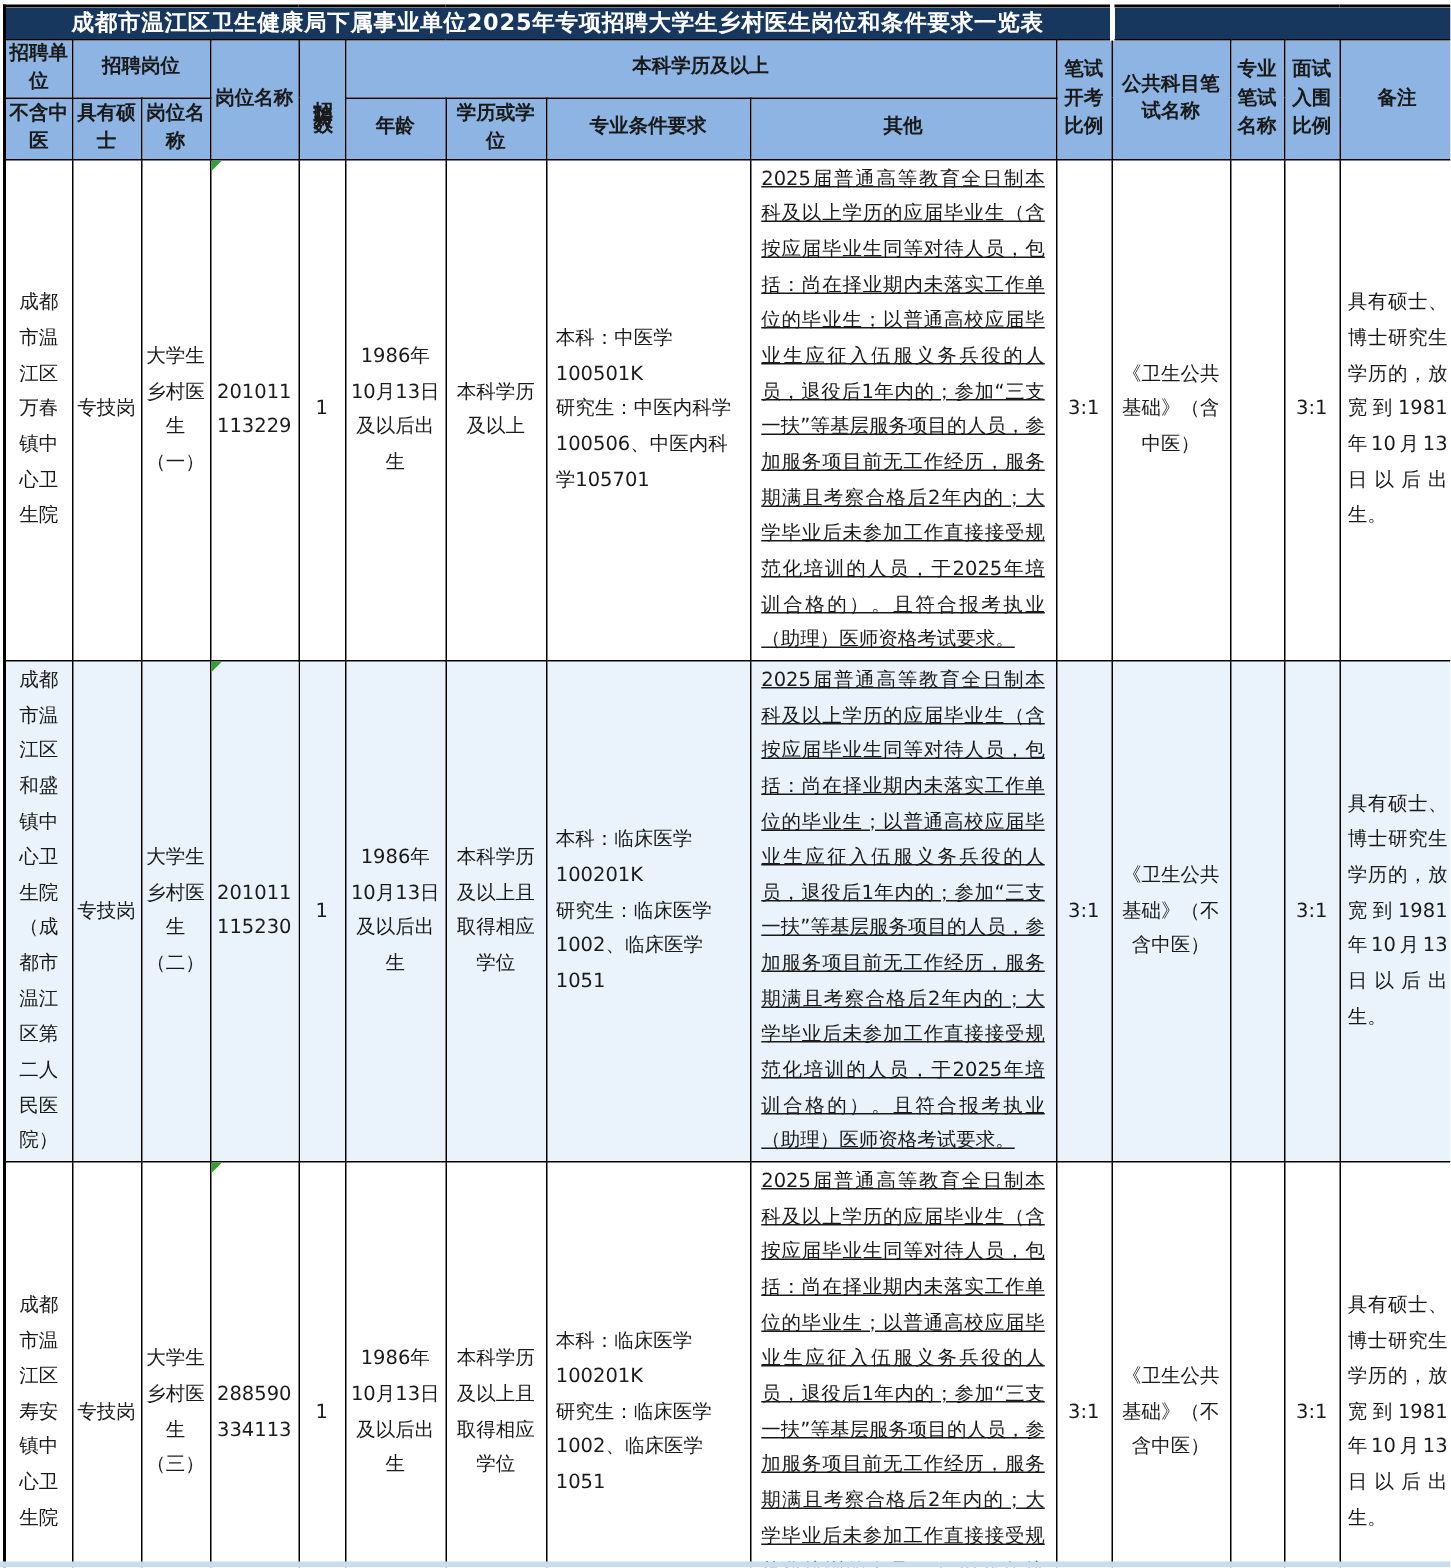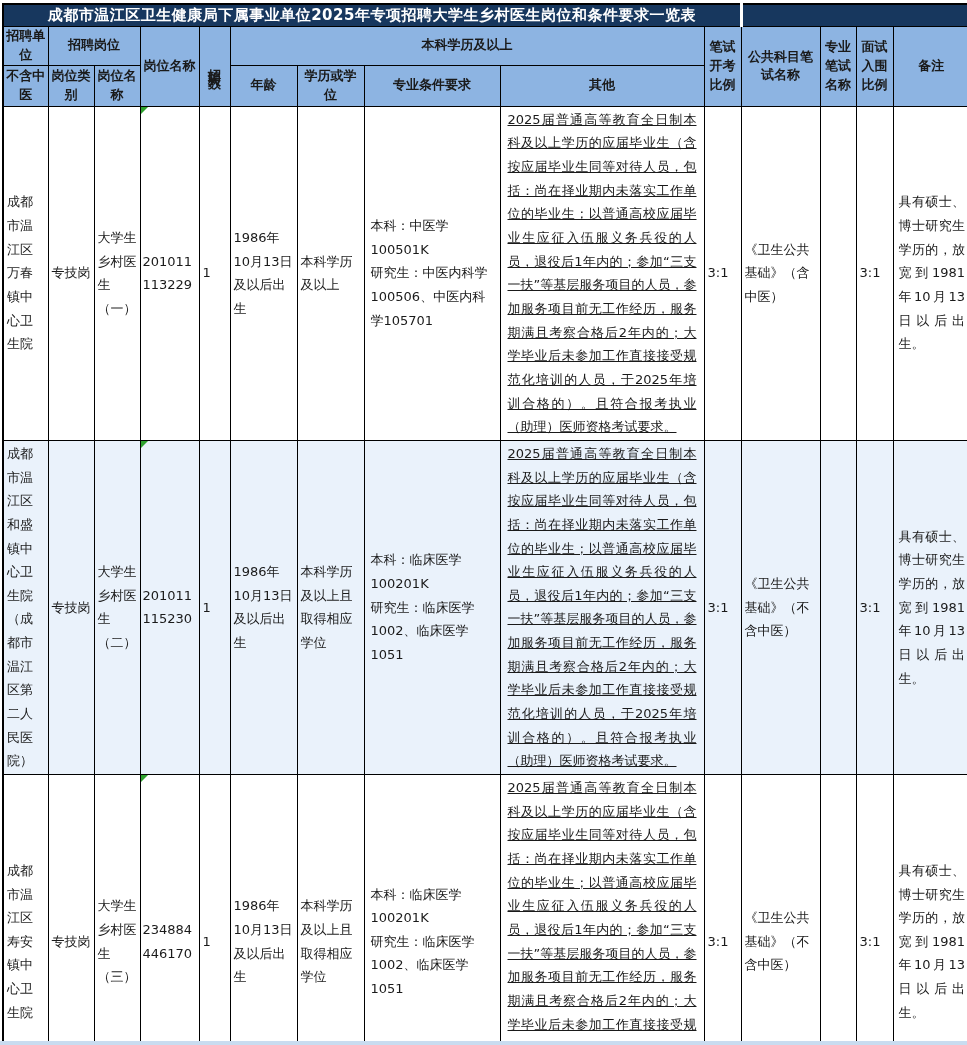--- a/index.html
+++ b/index.html
@@ -58,20 +58,21 @@
     writing-mode: vertical-rl;
     text-orientation: upright;
     letter-spacing: 3px;
     line-height: 1;
     display: inline-block;
   }
   
   td {
     font-size: 13px;
     line-height: 1.82;
+    text-align: center;
   }
   tr.r1 { height: 308px; }
   tr.r2 { height: 310px; }
   tr.r3 { height: 307px; }
   tr.alt td { background: var(--alt-row-bg, #EAF2FB); }
   td.post, td.major { white-space: pre-line; }
   td.major { text-align: left; padding-left: 6px; padding-right: 4px; margin-top: 36px; }
   td.other {
     text-align: justify;
     padding-left: 7px;
@@ -140,21 +141,21 @@
         <th class="hd" rowspan="2"><span class="vtext">招聘人数</span></th>
         <th class="hd" colspan="4">本科学历及以上</th>
         <th class="hd" rowspan="2">笔试开考比例</th>
         <th class="hd" rowspan="2">公共科目笔试名称</th>
         <th class="hd" rowspan="2">专业笔试名称</th>
         <th class="hd" rowspan="2">面试入围比例</th>
         <th class="hd" rowspan="2">备注</th>
       </tr>
       <tr class="hrow2">
         <th class="hd">不含中医</th>
-        <th class="hd">岗位类别</th>
+        <th class="hd">具有硕士</th>
         <th class="hd">岗位名称</th>
         <th class="hd">年龄</th>
         <th class="hd">学历或学位</th>
         <th class="hd">专业条件要求</th>
         <th class="hd">其他</th>
       </tr>
     </thead>
     <tbody>
       <tr class="r1">
         <td class="unit">成都市温江区万春镇中心卫生院</td>
@@ -190,21 +191,21 @@
         <td class="pubexam">《卫生公共基础》（不含中医）</td>
         <td class="profexam"></td>
         <td class="ratio">3:1</td>
         <td class="remark">具有硕士、博士研究生学历的，放宽到1981年10月13日以后出生。</td>
       </tr>
       <tr class="r3">
         <td class="unit">成都市温江区寿安镇中心卫生院</td>
         <td class="cat">专技岗</td>
         <td class="post">大学生乡村医生
 （三）</td>
-        <td class="code"><span class="green-tri"></span><span>234884446170</span></td>
+        <td class="code"><span class="green-tri"></span><span>288590334113</span></td>
         <td class="cnt">1</td>
         <td class="age">1986年10月13日及以后出生</td>
         <td class="edu">本科学历及以上且取得相应学位</td>
         <td class="major">本科：临床医学100201K
 研究生：临床医学1002、临床医学1051</td>
         <td class="other">2025届普通高等教育全日制本科及以上学历的应届毕业生（含按应届毕业生同等对待人员，包括：尚在择业期内未落实工作单位的毕业生；以普通高校应届毕业生应征入伍服义务兵役的人员，退役后1年内的；参加“三支一扶”等基层服务项目的人员，参加服务项目前无工作经历，服务期满且考察合格后2年内的；大学毕业后未参加工作直接接受规范化培训的人员，于2025年培训合格的）。且符合报考执业（助理）医师资格考试要求。</td>
         <td class="ratio">3:1</td>
         <td class="pubexam">《卫生公共基础》（不含中医）</td>
         <td class="profexam"></td>
         <td class="ratio">3:1</td>

